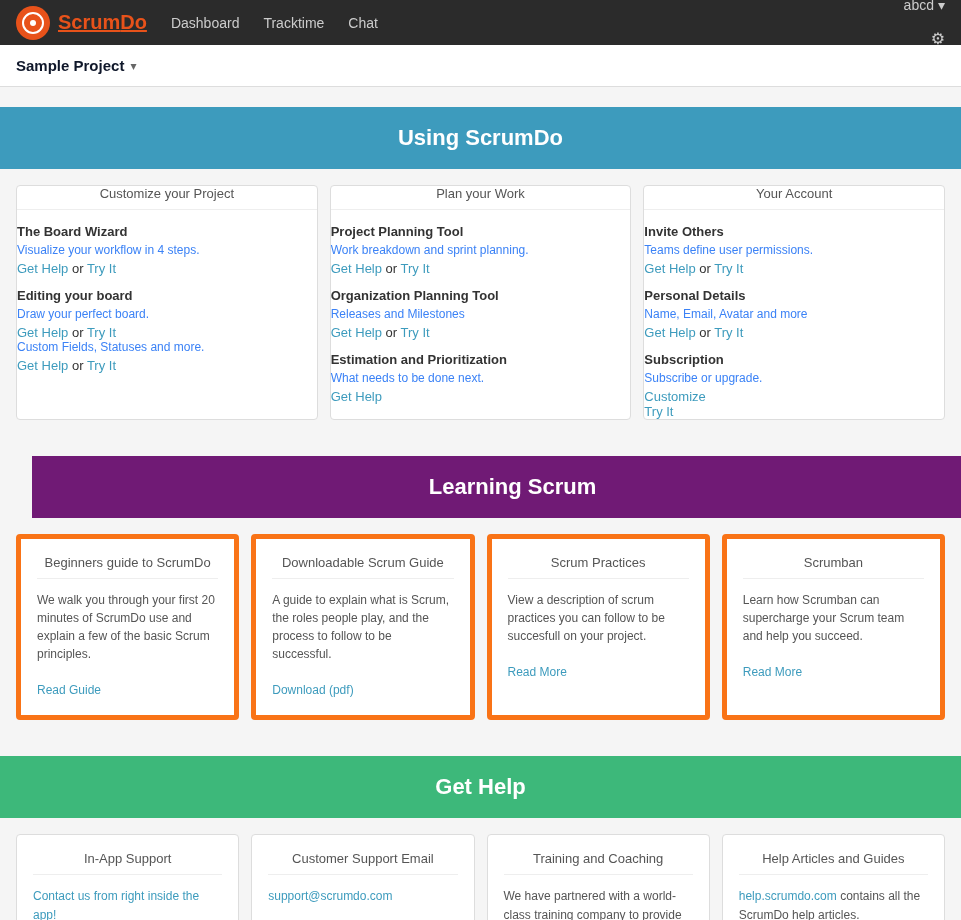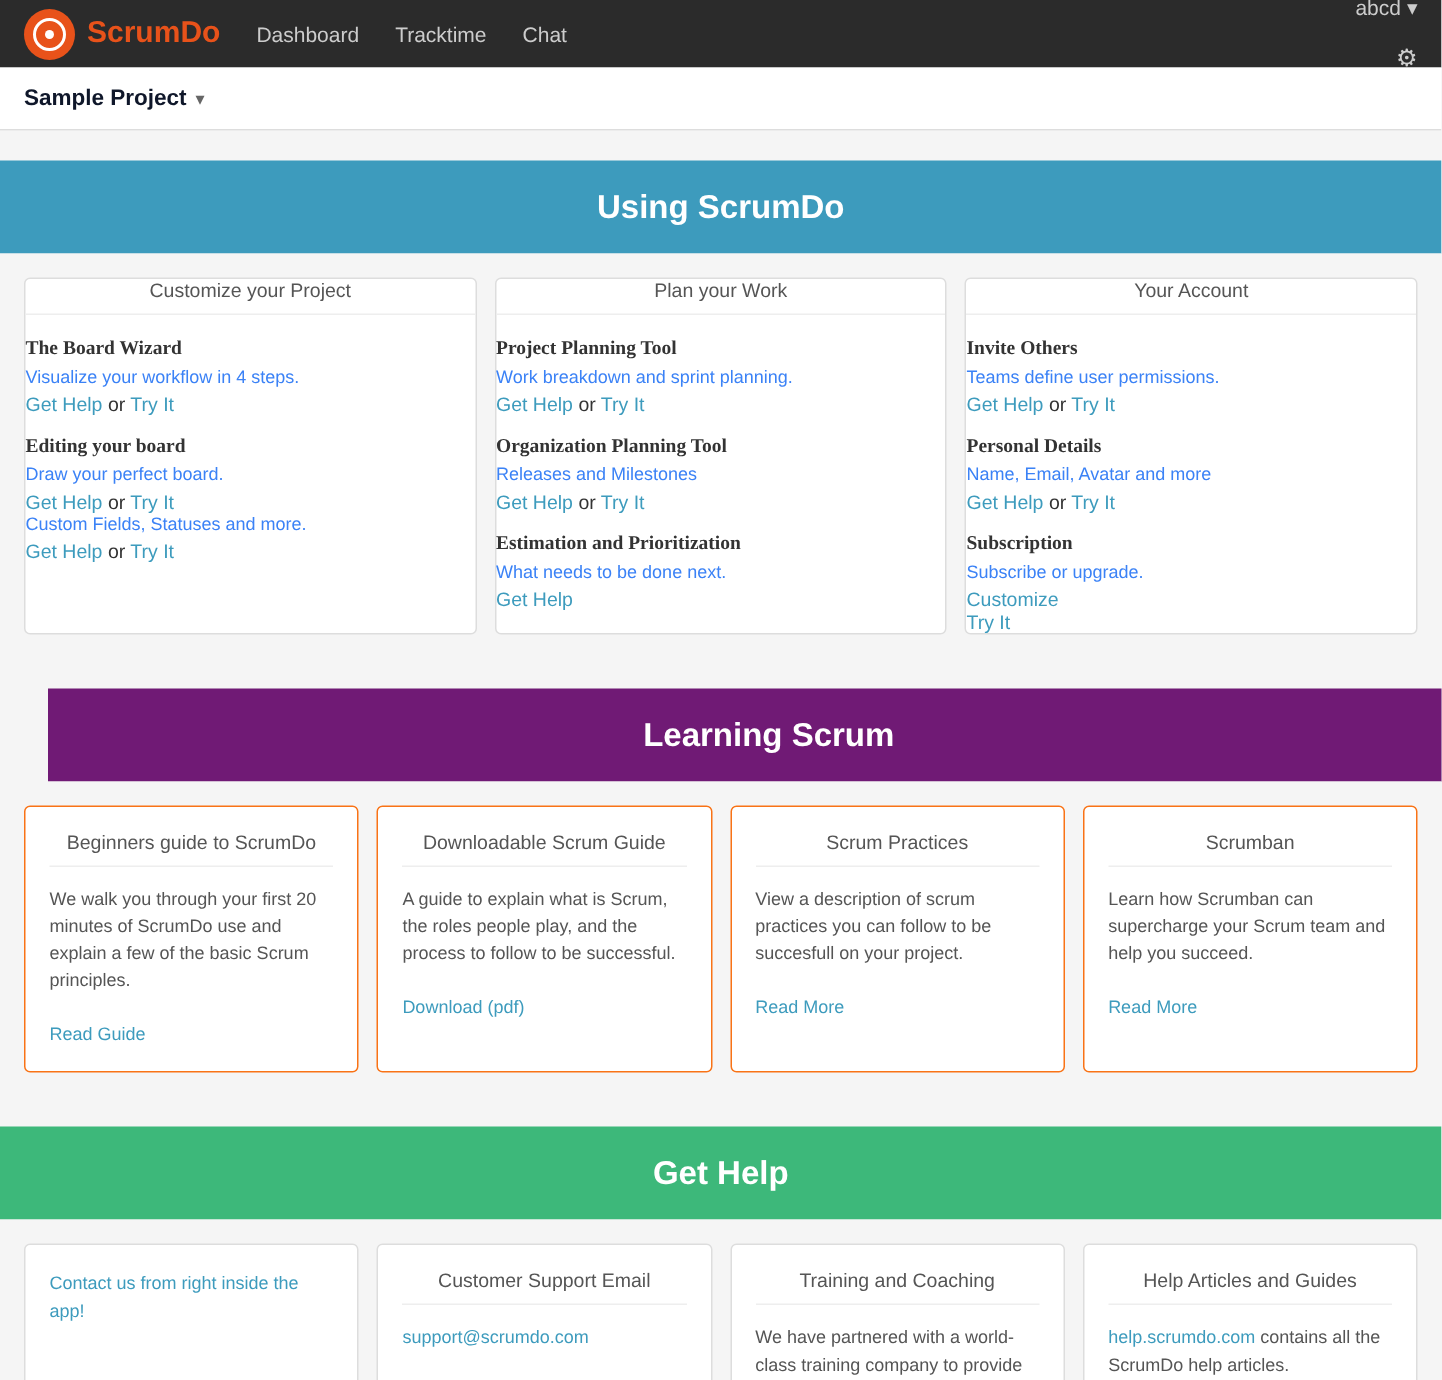--- a/index.html
+++ b/index.html
@@ -17,21 +17,21 @@
     .navbar-left { display: flex; align-items: center; gap: 24px; }
     .navbar-logo { display: flex; align-items: center; gap: 8px; }
     .logo-icon {
       width: 34px; height: 34px;
       background: #e8521a;
       border-radius: 50%;
       display: flex; align-items: center; justify-content: center;
       font-size: 18px; color: white; font-weight: bold;
     }
     .logo-text { font-size: 20px; font-weight: bold; color: white; }
-    .logo-text span { color: #e8521a; }
+    .logo-text span { color: #e8521a; text-decoration: underline; }
     .nav-link { color: #ccc; text-decoration: none; font-size: 14px; cursor: pointer; }
     .navbar-right { display: flex; align-items: flex-end; gap: 16px; flex-direction: column; }
     .nav-user { color: #ccc; font-size: 14px; cursor: pointer; display: flex; align-items: center; gap: 4px; }
     .nav-gear { color: #ccc; font-size: 16px; cursor: pointer; }
 
     
     .project-header {
       background: #fff;
       padding: 12px 16px;
       border-bottom: 1px solid #ddd;
@@ -72,31 +72,30 @@
       color: #555;
       margin-bottom: 14px;
       padding-bottom: 8px;
     }
 
     .card-section-title {
       font-weight: bold;
       font-size: 13px;
       margin-bottom: 4px;
       margin-top: 12px;
-      font-family: Liberation Serif, serif;
     }
     .card-section-title:first-of-type { margin-top: 0; }
     .card-desc { font-size: 12px; color: #3b82f6; margin-bottom: 4px; }
     .link { color: #3d9bbd; cursor: pointer; text-decoration: none; }
 
     
     .cards-4 { display: flex; gap: 12px; padding: 16px; background: #f5f5f5; }
     .card-4 {
       background: white;
-      border: 1px solid #f97316;
+      border: 5px solid #f97316;
       border-radius: 4px;
       padding: 16px;
       flex: 1;
     }
     .card-4-title {
       text-align: center;
       font-size: 13px;
       color: #555;
       margin-bottom: 12px;
       padding-bottom: 8px;
@@ -272,20 +271,21 @@
       <a class="link">Read More</a>
     </div>
   </div>
 </div>
 
 <div class="section-banner banner-green">Get Help</div>
 
 <div class="help-cards">
 
   <div class="help-card">
+    <div class="help-card-title">In-App Support</div>
     <div class="help-card-body">
       <a class="link">Contact us from right inside the app!</a>
       
     </div>
   </div>
 
   <div class="help-card">
     <div class="help-card-title">Customer Support Email</div>
     <div class="help-card-body">
       <a class="link">support@scrumdo.com</a>

